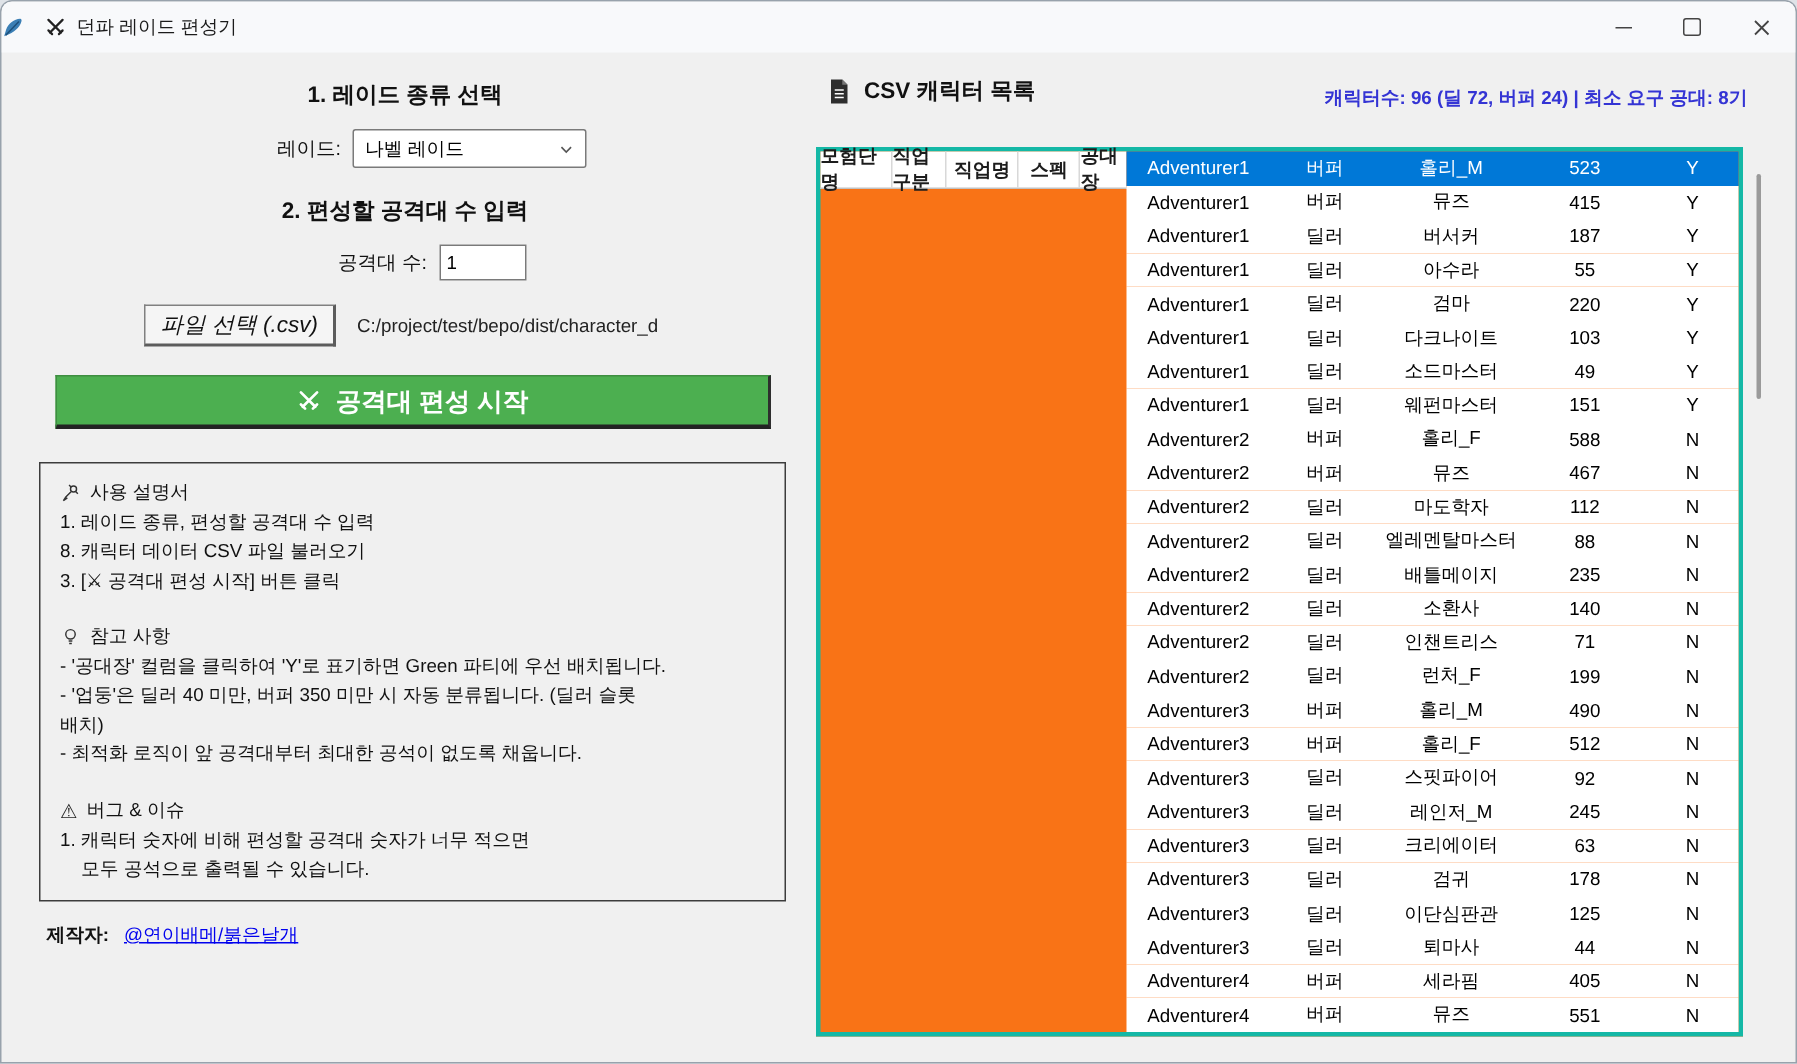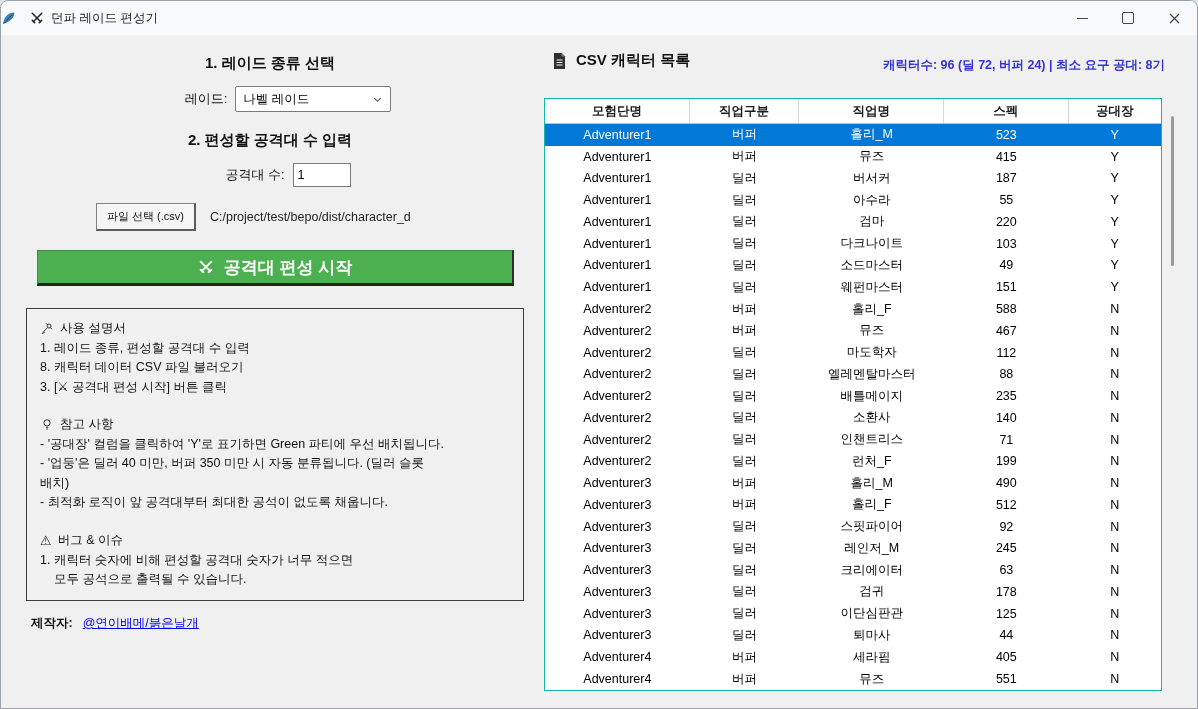--- a/index.html
+++ b/index.html
@@ -24,23 +24,23 @@
   
   .sec-heading{text-align:center;font-size:15px;font-weight:700;color:#111;margin-top:19px;}
   .form-row{display:flex;justify-content:center;align-items:center;gap:8px;margin-top:13px;padding-left:36px;}
   .form-label{font-size:13px;color:#111;}
   .combobox{width:140px;height:24px;background:#fff;border:1px solid #7a7a7a;border-radius:2px;
     display:flex;align-items:center;justify-content:space-between;padding:0 7px;font-size:12.5px;}
   .combobox svg{width:11px;height:11px;color:#555;}
   .entry{width:48px;height:22px;border:1px solid #7a7a7a;font-size:12.5px;padding:0 4px;
     font-family:inherit;background:#fff;box-sizing:content-box;}
   .file-row{display:flex;align-items:center;margin:16px 0 0 95px;gap:14px;}
-  .tk-button{height:28px;padding:0 10px;font-size:11px;background:#f5f5f5;color:#111;
+  .tk-button{height:28px;padding:0 10px;font-size:15px;background:#f5f5f5;color:#111;
     border:1px solid #808080;border-right:2px solid #5c5c5c;border-bottom:2px solid #5c5c5c;
-    font-family:inherit;}
+    font-family:inherit;font-style:italic;}
   .file-path{font-size:12.5px;color:#222;white-space:nowrap;overflow:hidden;width:292px;}
   .start-btn{display:flex;align-items:center;justify-content:center;gap:10px;
     margin:19px 0 0 36px;width:474px;height:32px;background:#4caf50;color:#fff;
     font-size:17px;font-weight:700;border-top:1px solid #3e8e41;border-left:1px solid #3e8e41;
     border-right:2px solid #2e2e2e;border-bottom:3px solid #232323;box-sizing:content-box;}
   .start-btn .swords{color:#fff;width:16px;height:16px;}
   .info-box{margin:22px 0 0 25px;width:470px;border:1px solid #3c3c3c;padding:10px 13px;
     font-size:12.5px;color:#111;line-height:1.56;background:#f0f0f0;}
   .info-title{display:flex;align-items:center;gap:6px;}
   .info-title .ic{width:14px;height:14px;flex:0 0 auto;}
@@ -48,21 +48,21 @@
   .spacer{height:18px;}
   .footer{display:flex;align-items:center;gap:10px;margin:14px 0 0 30px;font-size:12.5px;}
   .footer .flabel{font-weight:600;color:#111;}
   .footer a{color:#0000ee;text-decoration:underline;}
   
   .list-header{position:absolute;top:16px;left:12px;display:flex;align-items:flex-end;gap:8px;
     font-size:15px;font-weight:700;color:#111;}
   .doc-icon{width:17px;height:18px;}
   .summary{position:absolute;top:22px;right:32px;font-size:12.5px;font-weight:600;color:#3434d4;}
   .tablewrap{position:absolute;left:5px;top:63px;width:618px;height:593px;
-    border:1px solid #14b8a6;background:#a21caf;box-sizing:border-box;display:flex;flex-direction:column;}
+    border:3px solid #14b8a6;background:#f97316;box-sizing:border-box;display:flex;flex-direction:row;}
   .thead{display:flex;height:24px;flex:0 0 auto;background:#fff;border-bottom:1px solid #c2c2c2;}
   .th{display:flex;align-items:center;justify-content:center;font-size:12.5px;font-weight:600;
     color:#1c1c1c;border-right:1px solid #d8d8d8;box-sizing:border-box;}
   .th:last-child{border-right:none;}
   .tbody{flex:1;display:flex;flex-direction:column;}
   .trow{flex:1;display:flex;align-items:stretch;background:#fff;}
   .trow.selected{background:#0078d7;color:#fff;}
   .tc{display:flex;align-items:center;justify-content:center;font-size:12.5px;box-sizing:border-box;}
   .c0{width:23.5%;}.c1{width:17.8%;}.c2{width:23.5%;}.c3{width:20.2%;}.c4{width:15%;}
   .vscroll{position:absolute;left:629px;top:63px;width:10px;height:593px;}

